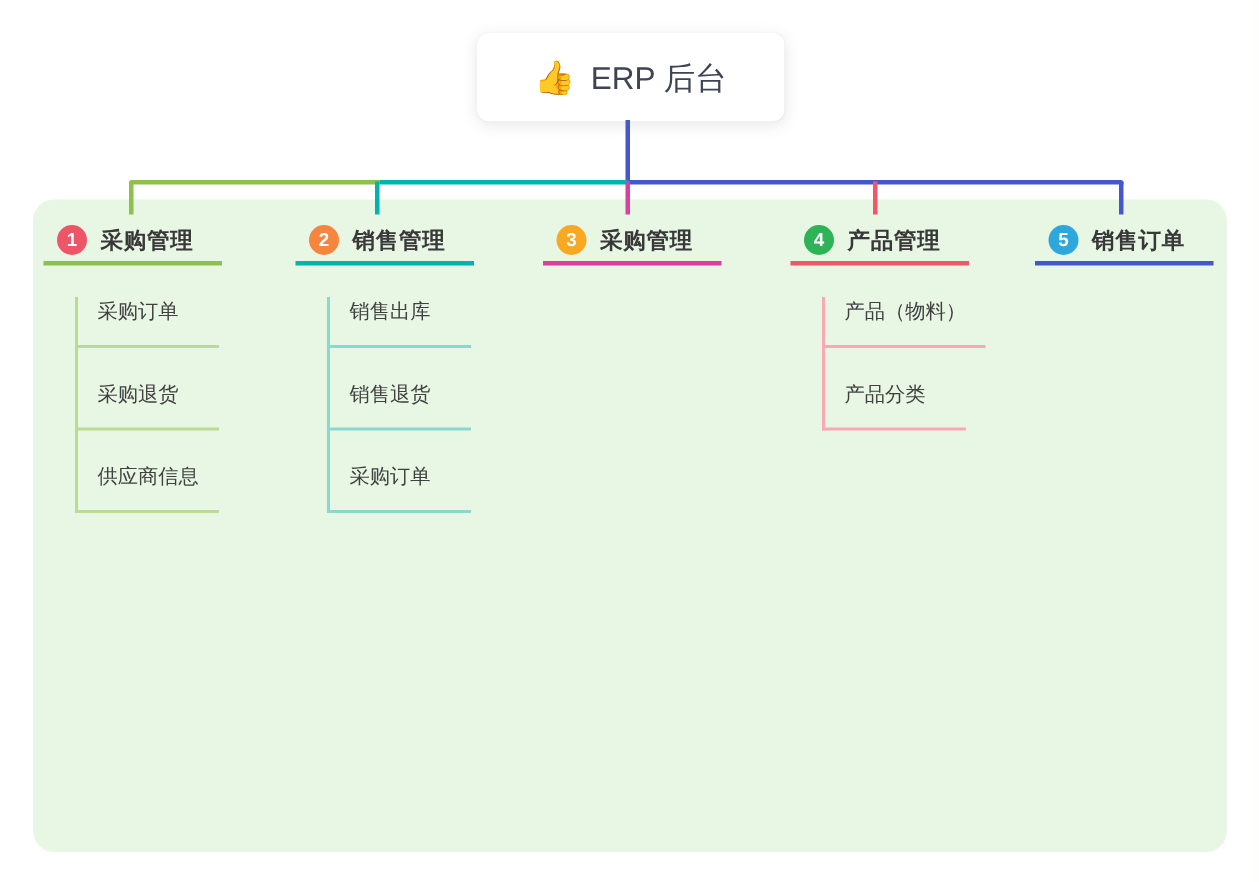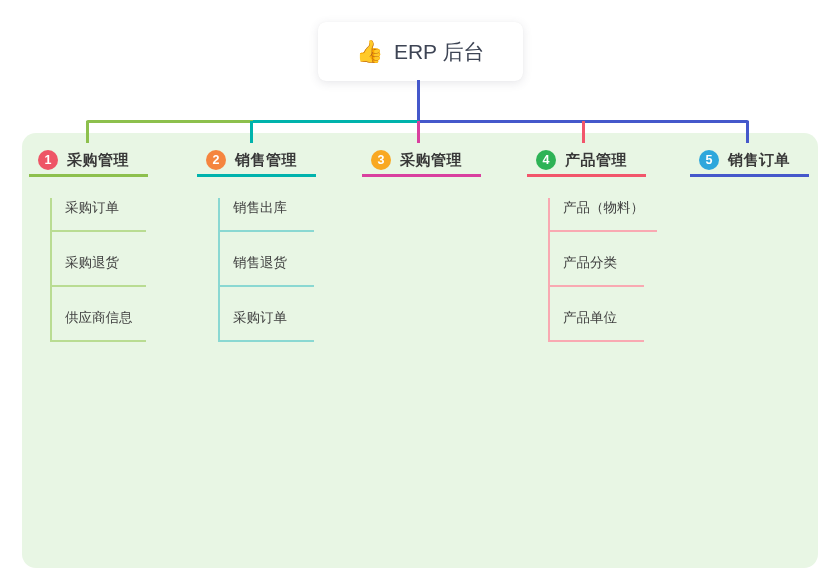--- a/index.html
+++ b/index.html
@@ -109,21 +109,20 @@
   </div>
   <div class="branch" style="left: 527px; --bc: #f2566b; --bl: #f9a9b2; --bg: #2eb356;">
     <div class="bheader">
       <span class="badge">4</span>
       <span class="blabel">产品管理</span>
     </div>
     <div class="children">
       <div class="trunk"></div>
     <div class="child"><span>产品（物料）</span></div>
         <div class="child"><span>产品分类</span></div>
-        <div class="child"><span>产品单位</span></div>
       </div>
   </div>
   <div class="branch" style="left: 690px; --bc: #4558cb; --bl: #8b9ddd; --bg: #2ea7dc;">
     <div class="bheader">
       <span class="badge">5</span>
       <span class="blabel">销售订单</span>
     </div>
   </div>
 
 </div>

